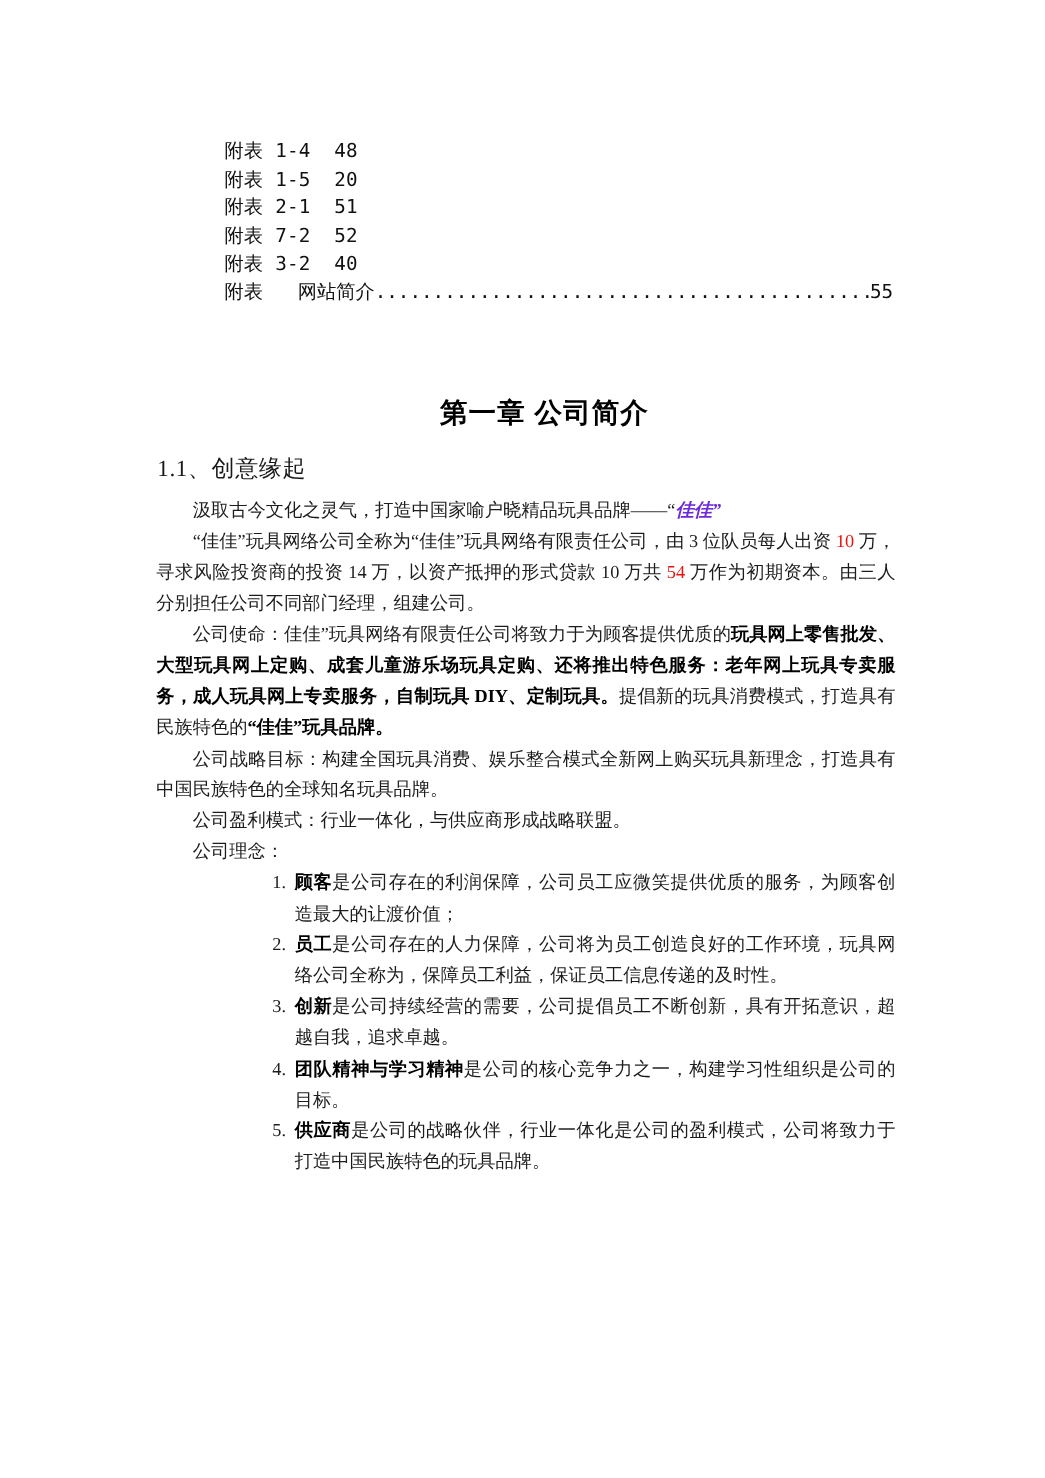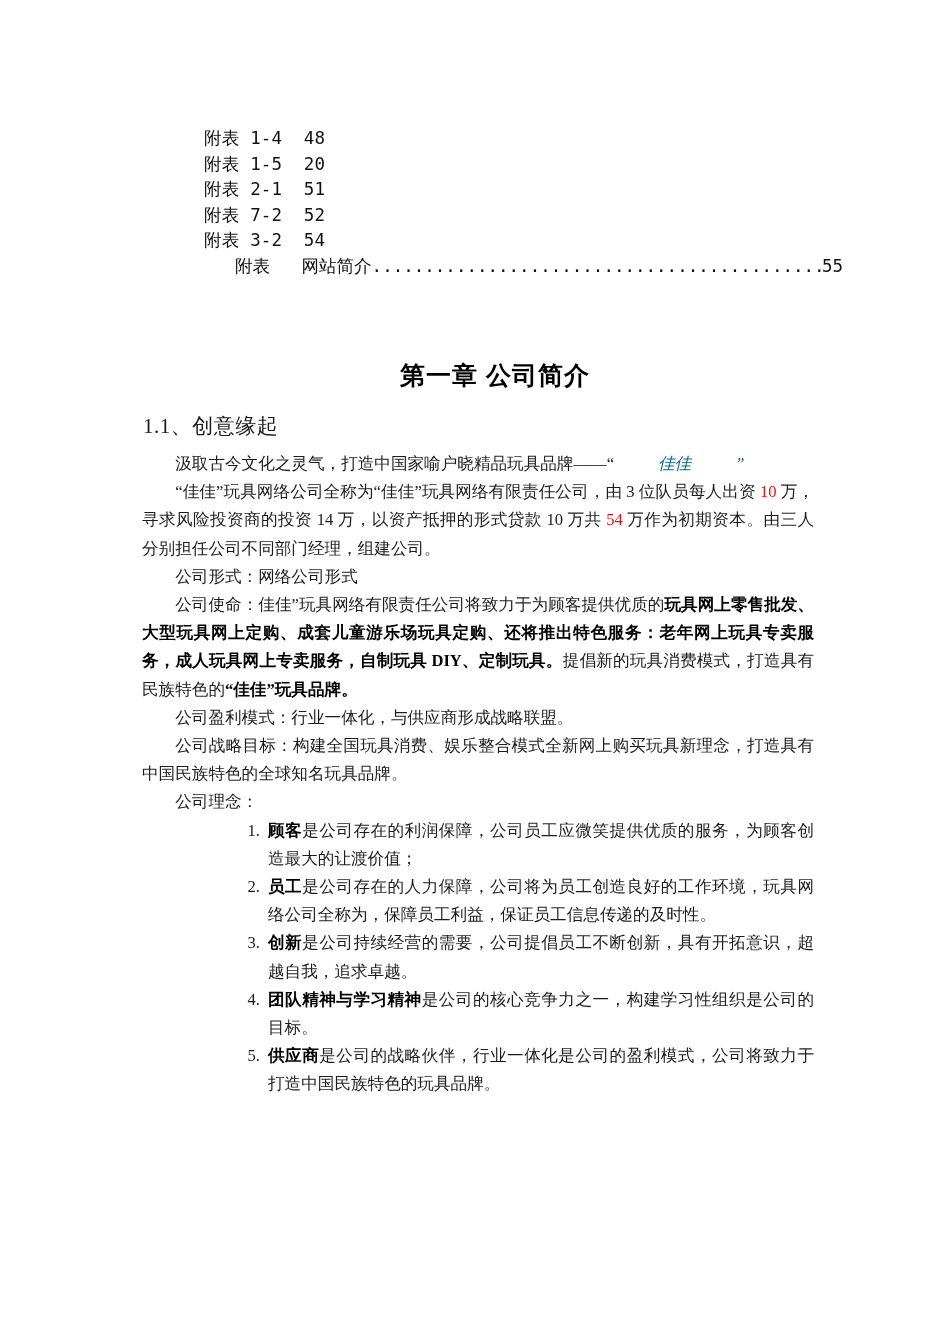--- a/index.html
+++ b/index.html
@@ -41,21 +41,20 @@
   }
   .toc-last {
     font-family: "DejaVu Sans Mono", "Liberation Mono", monospace;
     font-size: 17.5px;
     line-height: 25.5px;
     white-space: pre;
     display: flex;
     align-items: baseline;
     width: 608px;
     color: #111111;
-    margin-left: 31px;
   }
   .toc-last .lbl { flex: 0 0 auto; white-space: pre; }
   .toc-last .dots {
     flex: 1 1 auto;
     overflow: hidden;
     white-space: nowrap;
     letter-spacing: 0px;
   }
   .toc-last .pg { flex: 0 0 auto; }
 
@@ -100,24 +99,23 @@
   }
   .para {
     margin: 0;
     text-indent: 2em;
     text-align: justify;
   }
 
   b, .bold { font-weight: bold; color: #000; }
   .red { color: #e8130f; }
   .red-name {
-    color: #0369a1;
-    font-weight: normal;
+    color: #6d28d9;
+    font-weight: bold;
     font-style: italic;
-    margin-left: 44px;
   }
 
   
   .concept-list {
     margin: 0;
     padding: 0;
     list-style: none;
     width: 672px;
   }
   .concept-list li {
@@ -142,45 +140,44 @@
 </head>
 <body>
 
 <div class="page">
 
   <div class="toc">
     <div class="toc-line">附表 1-4  48</div>
     <div class="toc-line">附表 1-5  20</div>
     <div class="toc-line">附表 2-1  51</div>
     <div class="toc-line">附表 7-2  52</div>
-    <div class="toc-line">附表 3-2  54</div>
+    <div class="toc-line">附表 3-2  40</div>
     <div class="toc-last">
       <span class="lbl">附表   网站简介</span>
       <span class="dots">..............................................</span>
       <span class="pg">55</span>
     </div>
   </div>
 
   <div class="chapter-title">第一章   公司简介</div>
 
   <div class="section-title">1.1、创意缘起</div>
 
   <div class="body-block">
 
     <p class="para"><span>汲取古今文化之灵气，打造中国家喻户晓精品玩具品牌——“</span><span class="red-name">佳佳</span><span class="red-name">”</span></p>
 
     <p class="para"><span>“佳佳”玩具网络公司全称为“佳佳”玩具网络有限责任公司，由 3 位队员每人出资 </span><span class="red">10</span><span> 万，寻求风险投资商的投资 14 万，以资产抵押的形式贷款 10 万共 </span><span class="red">54</span><span> 万作为初期资本。由三人分别担任公司不同部门经理，组建公司。</span></p>
 
-    <p class="para">公司形式：网络公司形式</p>
 
     <p class="para"><span>公司使命：佳佳”玩具网络有限责任公司将致力于为顾客提供优质的</span><span class="bold">玩具网上零售批发、大型玩具网上定购、成套儿童游乐场玩具定购、还将推出特色服务：老年网上玩具专卖服务，成人玩具网上专卖服务，自制玩具 DIY、定制玩具。</span><span>提倡新的玩具消费模式，打造具有民</span><span>族特色的</span><span class="bold">“佳佳”玩具品牌。</span></p>
 
+    <p class="para">公司战略目标：构建全国玩具消费、娱乐整合模式全新网上购买玩具新理念，打造具有中国民族特色的全球知名玩具品牌。</p>
+
     <p class="para">公司盈利模式：行业一体化，与供应商形成战略联盟。</p>
-
-    <p class="para">公司战略目标：构建全国玩具消费、娱乐整合模式全新网上购买玩具新理念，打造具有中国民族特色的全球知名玩具品牌。</p>
 
     <p class="para">公司理念：</p>
 
     <ol class="concept-list">
       <li><span class="marker">1.</span><span class="bold">顾客</span><span>是公司存在的利润保障，公司员工应微笑提供优质的服务，为顾客创造最大的让渡价值；</span></li>
       <li><span class="marker">2.</span><span class="bold">员工</span><span>是公司存在的人力保障，公司将为员工创造良好的工作环境，玩具网络公司全称为，保障员工利益，保证员工信息传递的及时性。</span></li>
       <li><span class="marker">3.</span><span class="bold">创新</span><span>是公司持续经营的需要，公司提倡员工不断创新，具有开拓意识，超越自我，追求卓越。</span></li>
       <li><span class="marker">4.</span><span class="bold">团队精神与学习精神</span><span>是公司的核心竞争力之一，构建学习性组织是公司的目标。</span></li>
       <li><span class="marker">5.</span><span class="bold">供应商</span><span>是公司的战略伙伴，行业一体化是公司的盈利模式，公司将致力于打造中国民族特色的玩具品牌。</span></li>
     </ol>

